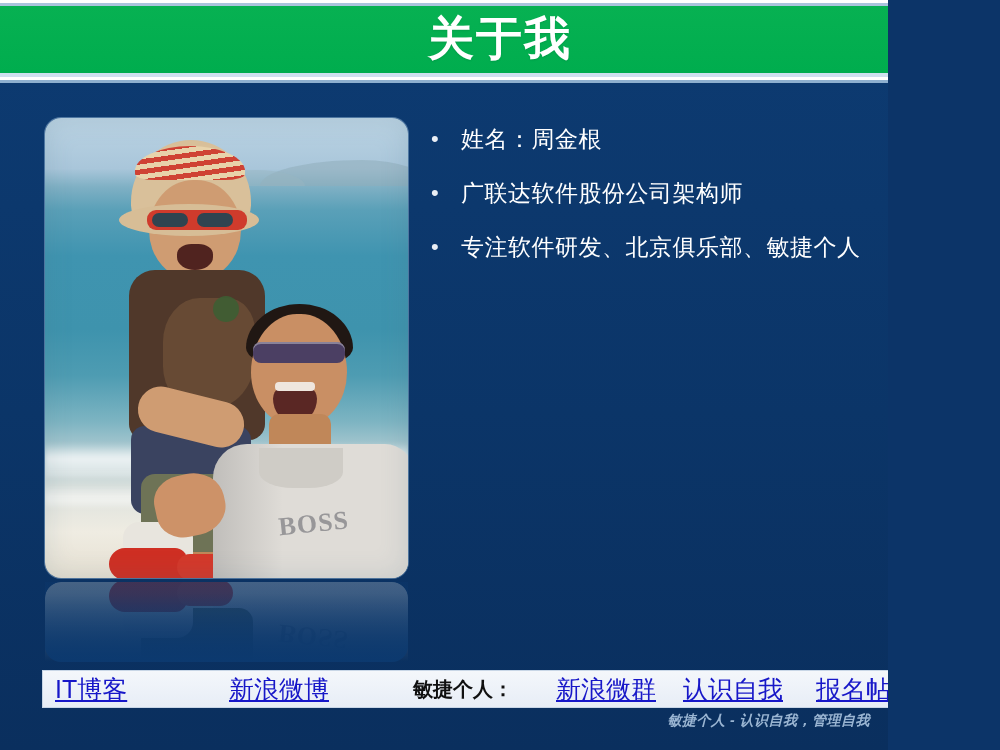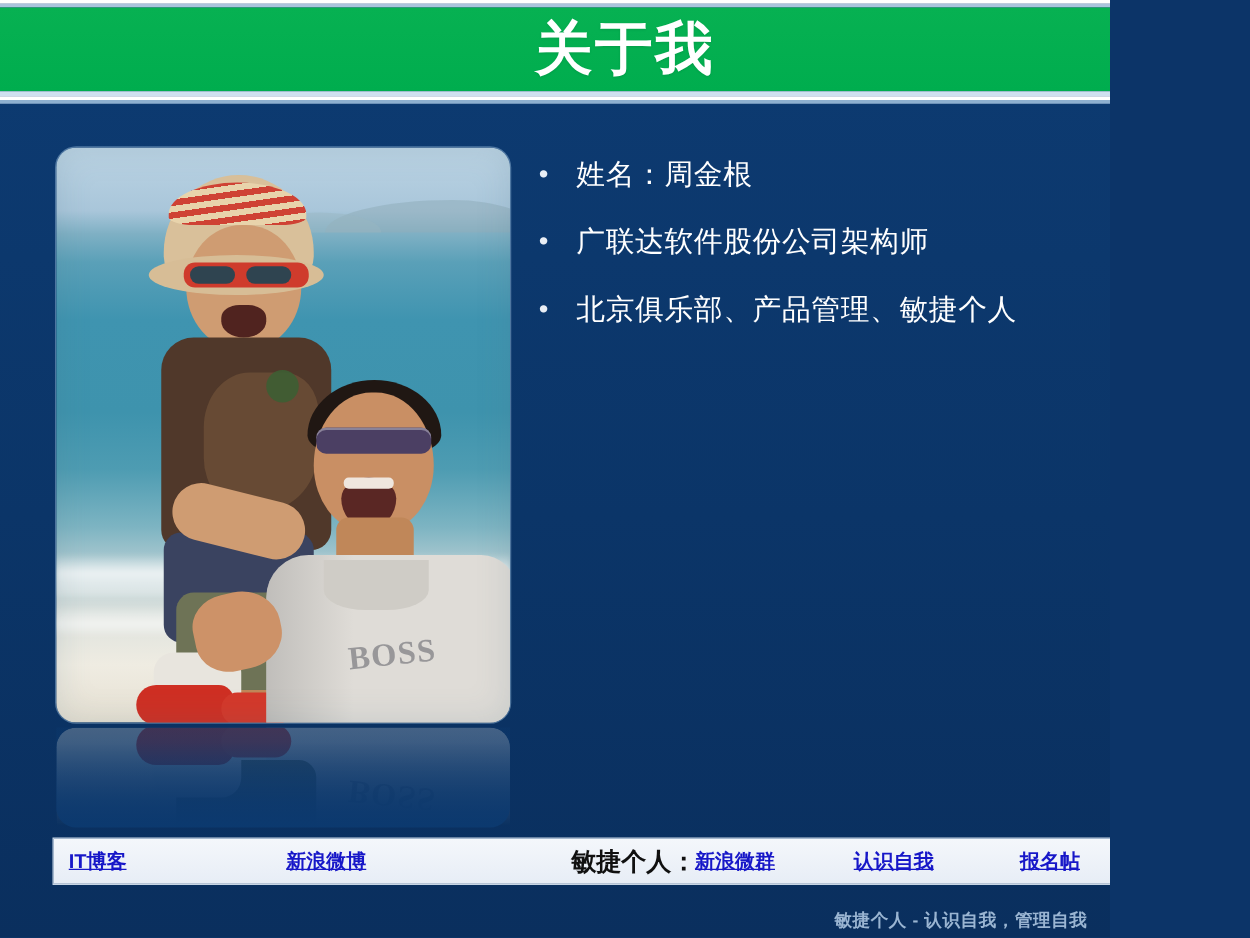--- a/index.html
+++ b/index.html
@@ -423,47 +423,47 @@
     width: 933px; height: 38px;
     background: #eef2f8;
     background: linear-gradient(180deg, #f4f7fb 0%, #e7edf6 100%);
     border: 1px solid #c8d6e6;
     box-sizing: border-box;
     display: flex;
     align-items: center;
   }
   .link-item {
     color: #1717c8;
-    font-size: 16px;
-    font-weight: bold;
+    font-size: 25px;
+    font-weight: normal;
     text-decoration: underline;
     white-space: nowrap;
     cursor: pointer;
   }
   .link-label {
     color: #101010;
     font-size: 20px;
     font-weight: bold;
     white-space: nowrap;
-    margin-left: 44px;
   }
   .lk1 { position: absolute; left: 12px; }
   .lk2 { position: absolute; left: 186px; }
   .lk3 { position: absolute; left: 370px; }
   .lk4 { position: absolute; left: 513px; }
   .lk5 { position: absolute; left: 640px; }
   .lk6 { position: absolute; left: 773px; }
 
   
   .footer {
     position: absolute;
-    right: 18px; top: 728px;
+    right: 18px; top: 712px;
     color: #9ab5d2;
     font-size: 14px;
     font-weight: bold;
+    font-style: italic;
     letter-spacing: .5px;
     white-space: nowrap;
   }
 </style>
 </head>
 <body>
 
 <div id="slide">
 
   <div class="top-white-strip"></div>
@@ -537,21 +537,21 @@
     <div class="bullet-row">
       <div class="bullet-dot">•</div>
       <div class="bullet-text">姓名：周金根</div>
     </div>
     <div class="bullet-row">
       <div class="bullet-dot">•</div>
       <div class="bullet-text">广联达软件股份公司架构师</div>
     </div>
     <div class="bullet-row">
       <div class="bullet-dot">•</div>
-      <div class="bullet-text">北京俱乐部、产品管理、敏捷个人</div>
+      <div class="bullet-text">专注软件研发、北京俱乐部、敏捷个人</div>
     </div>
   </div>
 
   <div class="links-bar">
     <a class="link-item lk1">IT博客</a>
     <a class="link-item lk2">新浪微博</a>
     <span class="link-label lk3">敏捷个人：</span>
     <a class="link-item lk4">新浪微群</a>
     <a class="link-item lk5">认识自我</a>
     <a class="link-item lk6">报名帖</a>

